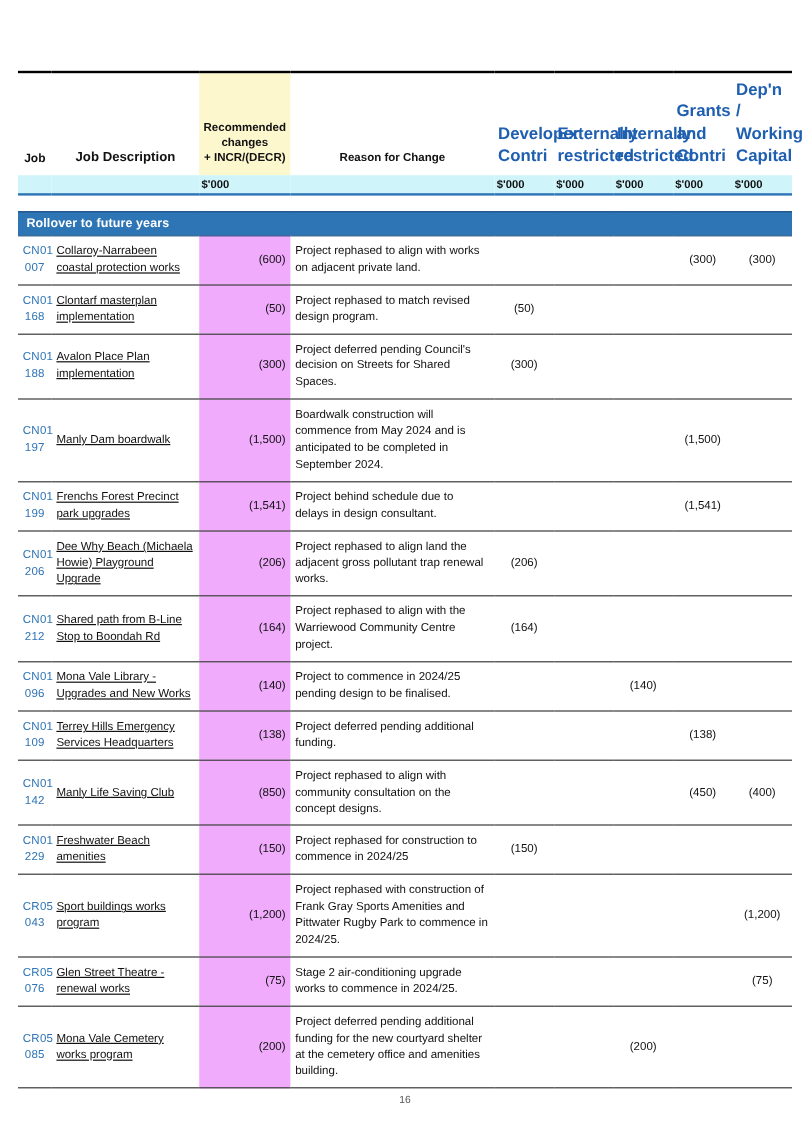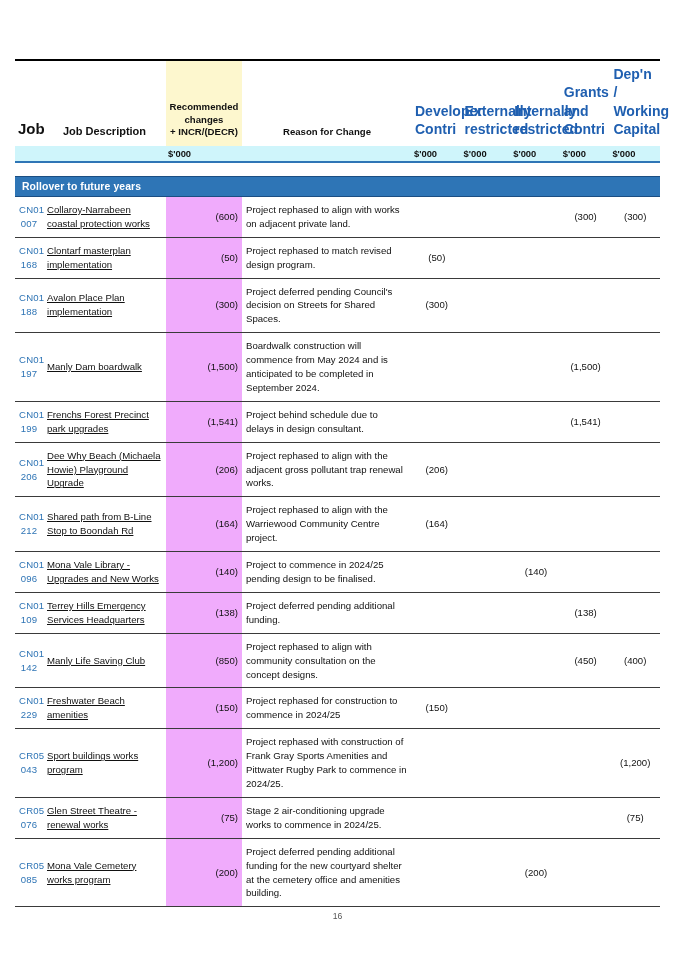--- a/index.html
+++ b/index.html
@@ -34,21 +34,21 @@
 
   
   tr.head th{
     vertical-align:bottom;
     padding:4px 3px 7px 3px;
     font-weight:bold;
     border-top:2.2px solid #000000;
     border-bottom:none;
     line-height:1.32;
   }
-  th.h-job{text-align:right;font-size:15px;color:#111;padding-left:5px;}
+  th.h-job{text-align:center;font-size:10px;color:#111;padding-left:5px;}
   th.h-desc{text-align:center;font-size:11px;color:#111;}
   th.h-rec{
     text-align:center;font-size:9.6px;color:#111;
     background:#FDF7CE;
   }
   th.h-reason{text-align:center;font-size:9.6px;color:#111;}
   th.h-money{
     text-align:left;font-size:14px;color:#1F5FB0;
     line-height:1.3;
   }
@@ -265,21 +265,21 @@
           <td class="d-money">(1,541)</td>
           <td class="d-money"></td>
         </tr>
         <tr class="row">
           <td class="d-job">
             <div>CN01</div>
             <div>206</div>
           </td>
           <td class="d-desc">Dee Why Beach (Michaela Howie) Playground Upgrade</td>
           <td class="d-rec">(206)</td>
-          <td class="d-reason">Project rephased to align with the adjacent gross pollutant trap renewal works.</td>
+          <td class="d-reason">Project rephased to align land the adjacent gross pollutant trap renewal works.</td>
           <td class="d-money">(206)</td>
           <td class="d-money"></td>
           <td class="d-money"></td>
           <td class="d-money"></td>
           <td class="d-money"></td>
         </tr>
         <tr class="row">
           <td class="d-job">
             <div>CN01</div>
             <div>212</div>

